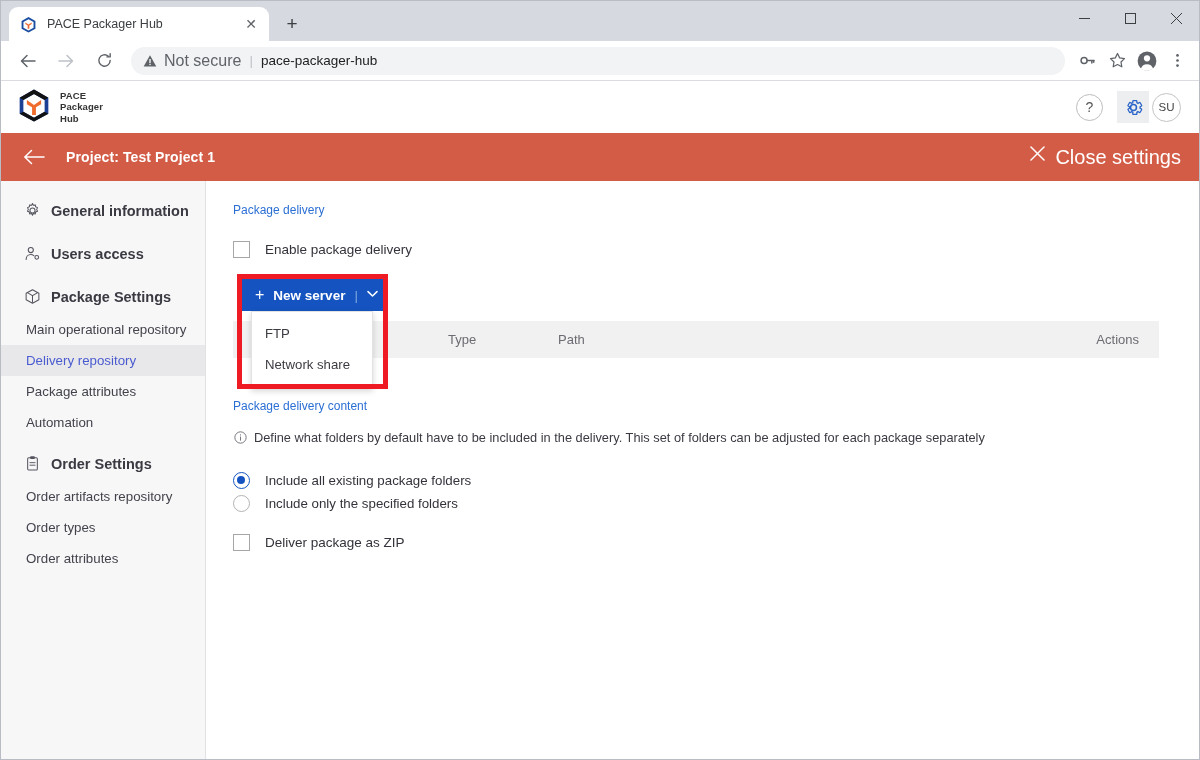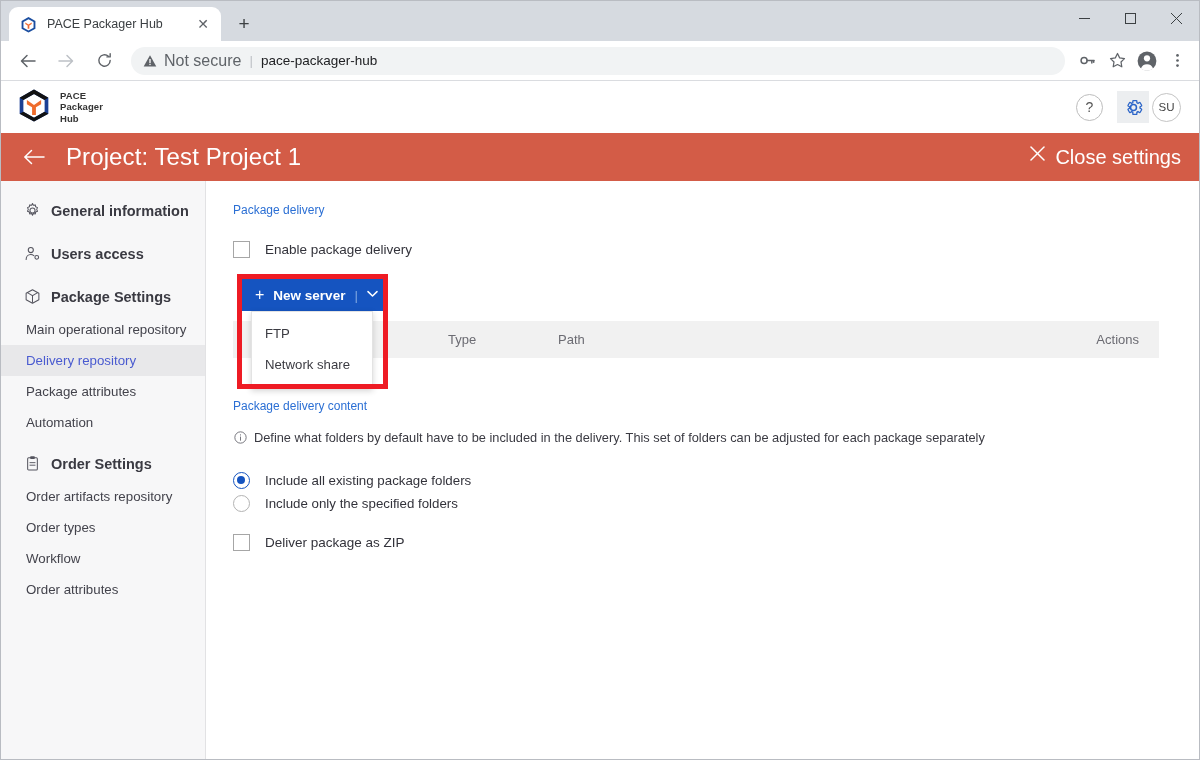--- a/index.html
+++ b/index.html
@@ -17,21 +17,21 @@
     border: 1px solid #b9bcc2;
     background: #d6dae0;
   }
   .tabstrip {
     height: 40px; background: #d6dae0;
     display: flex; align-items: flex-end;
     position: relative; flex: 0 0 40px;
   }
   .tab {
     margin-left: 8px;
-    width: 212px; height: 34px;
+    width: 260px; height: 34px;
     background: #ffffff;
     border-radius: 9px 9px 0 0;
     display: flex; align-items: center;
     padding: 0 8px 0 11px;
     position: relative;
   }
   .tab-favicon { width: 17px; height: 17px; flex: 0 0 17px; margin-right: 10px; }
   .tab-title {
     font-size: 12.5px; color: #3c4043;
     flex: 1; white-space: nowrap; overflow: hidden; text-overflow: ellipsis;
@@ -123,21 +123,21 @@
     font-size: 11.5px; color: #444; margin-left: 3px;
   }
 
   .project-bar {
     height: 48px; background: #d35c47;
     display: flex; align-items: center;
     padding: 0 18px 0 22px;
     color: #fff; flex: 0 0 48px;
   }
   .back-arrow { font-size: 21px; line-height: 1; margin-right: 21px; }
-  .project-title { font-size: 24px; letter-spacing: .1px; }
+  .project-title { font-size: 14px; letter-spacing: .1px; font-weight: bold; }
   .pb-spacer { flex: 1; }
   .close-settings { display: flex; align-items: flex-start; font-size: 20px; }
   .close-x { font-size: 16px; margin-right: 10px; line-height: 1; }
 
   .body-area { flex: 1; display: flex; overflow: hidden; }
 
   
   .sidebar {
     width: 205px; flex: 0 0 205px;
     background: #f7f7f8;
@@ -437,21 +437,20 @@
             <svg width="17" height="17" viewBox="0 0 20 20">
                 <rect x="4.3" y="3.2" width="11.4" height="14.4" rx="1.2" fill="none" stroke="currentColor" stroke-width="1.2"></rect>
                 <rect x="7.3" y="1.6" width="5.4" height="3" rx="0.8" fill="currentColor"></rect>
                 <path d="M7 9h6M7 12h6" stroke="currentColor" stroke-width="1.1" stroke-linecap="round"></path>
               </svg>
           </span>
           <span>Order Settings</span>
         </div>
         <div class="nav-item">Order artifacts repository</div>
         <div class="nav-item">Order types</div>
-        <div class="nav-item">Workflow</div>
         <div class="nav-item">Order attributes</div>
       </div>
 
       <div class="content">
 
         <div class="sec-title">Package delivery</div>
 
         <div class="checkrow">
           <span class="chk"></span>
           <span class="checkrow-label">Enable package delivery</span>

